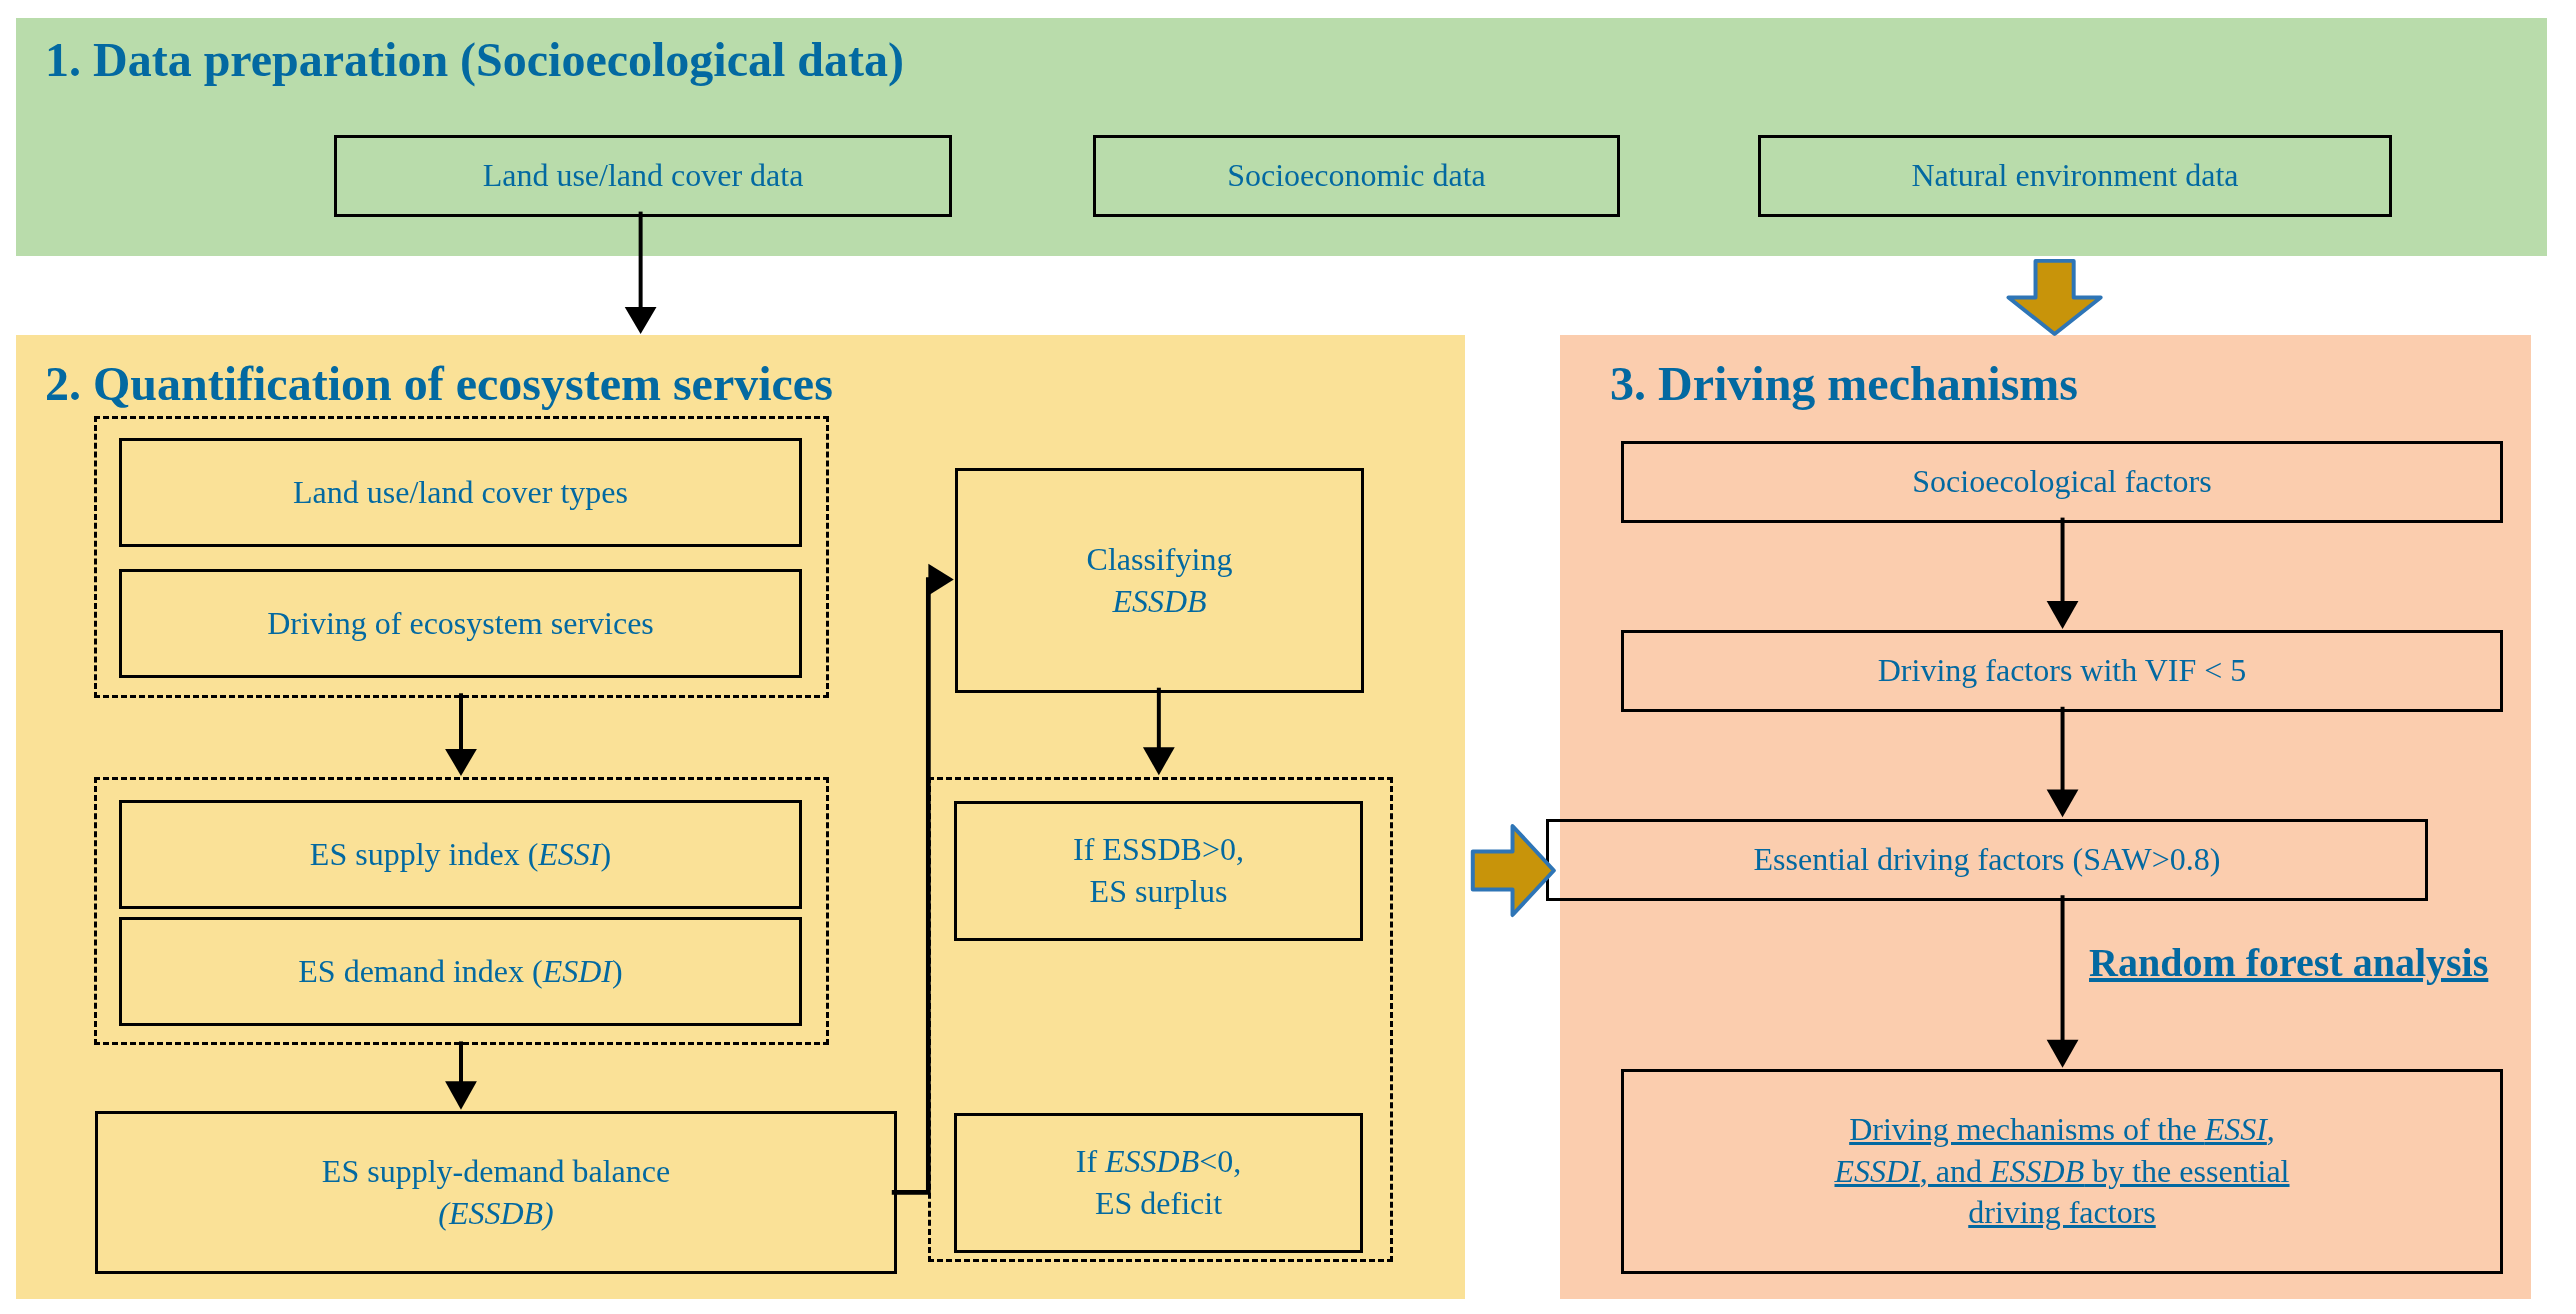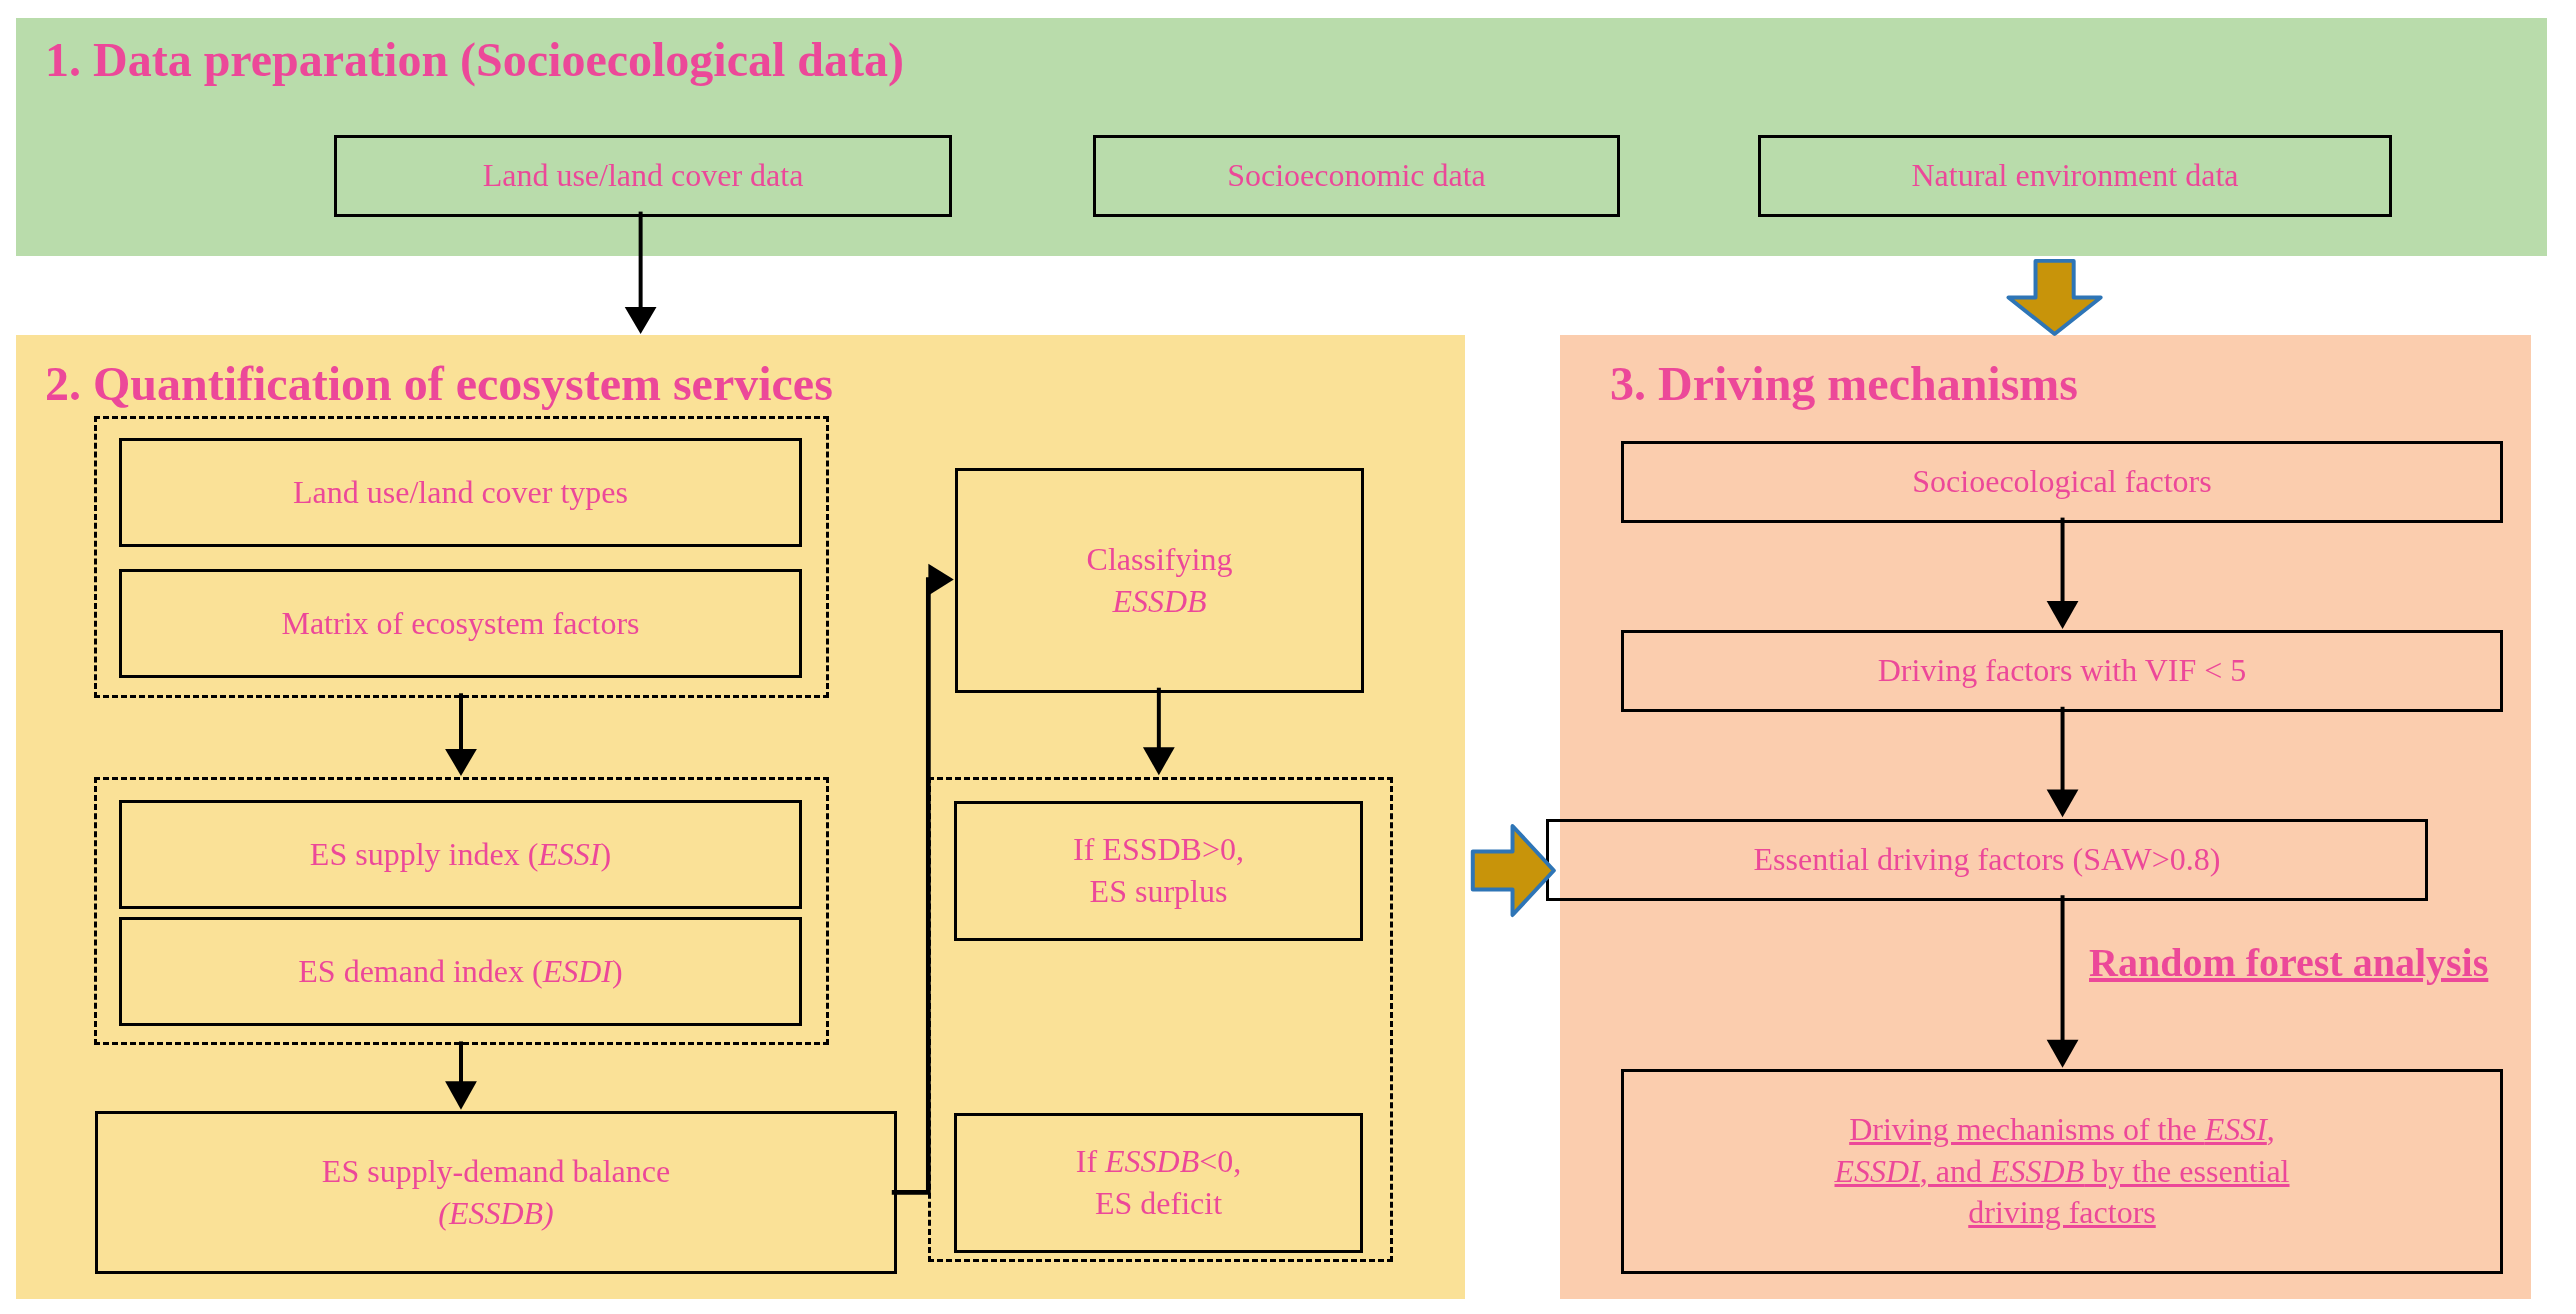--- a/index.html
+++ b/index.html
@@ -1,21 +1,21 @@
 <!DOCTYPE html>
 <html style="font-size:12.7px"><head>
 <meta charset="utf-8">
 <style>
   html,body{margin:0;padding:0;background:#ffffff;}
   #canvas{
     position:relative;
     width:2576px;height:1315px;
     background:#ffffff;
     font-family:"Liberation Serif", serif;
-    color:#ec4899;
+    color:#0369a1;
     overflow:hidden;
   }
   .section{position:absolute;}
   .sec-title{
     position:absolute;
     font-weight:bold;
     font-size:48px;
     white-space:nowrap;
   }
   .box{
@@ -63,21 +63,21 @@
   </div>
 
   <div class="section" style="left:16px;top:335px;width:1449px;height:964px;background:#fae197;"></div>
   <div class="sec-title" style="left:45px;top:356px;">2. Quantification of ecosystem services</div>
 
   <div class="dashed" style="left:94px;top:416px;width:729px;height:276px;"></div>
   <div class="box" style="left:119px;top:438px;width:677px;height:103px;">
     <div><span>Land use/land cover types</span></div>
   </div>
   <div class="box" style="left:119px;top:569px;width:677px;height:103px;">
-    <div><span>Matrix of ecosystem factors</span></div>
+    <div><span>Driving of ecosystem services</span></div>
   </div>
 
   <div class="dashed" style="left:94px;top:777px;width:729px;height:262px;"></div>
   <div class="box" style="left:119px;top:800px;width:677px;height:103px;">
     <div><span>ES supply index (</span><span style="font-style: italic;">ESSI</span><span>)</span></div>
   </div>
   <div class="box" style="left:119px;top:917px;width:677px;height:103px;">
     <div><span>ES demand index (</span><span style="font-style: italic;">ESDI</span><span>)</span></div>
   </div>
 

